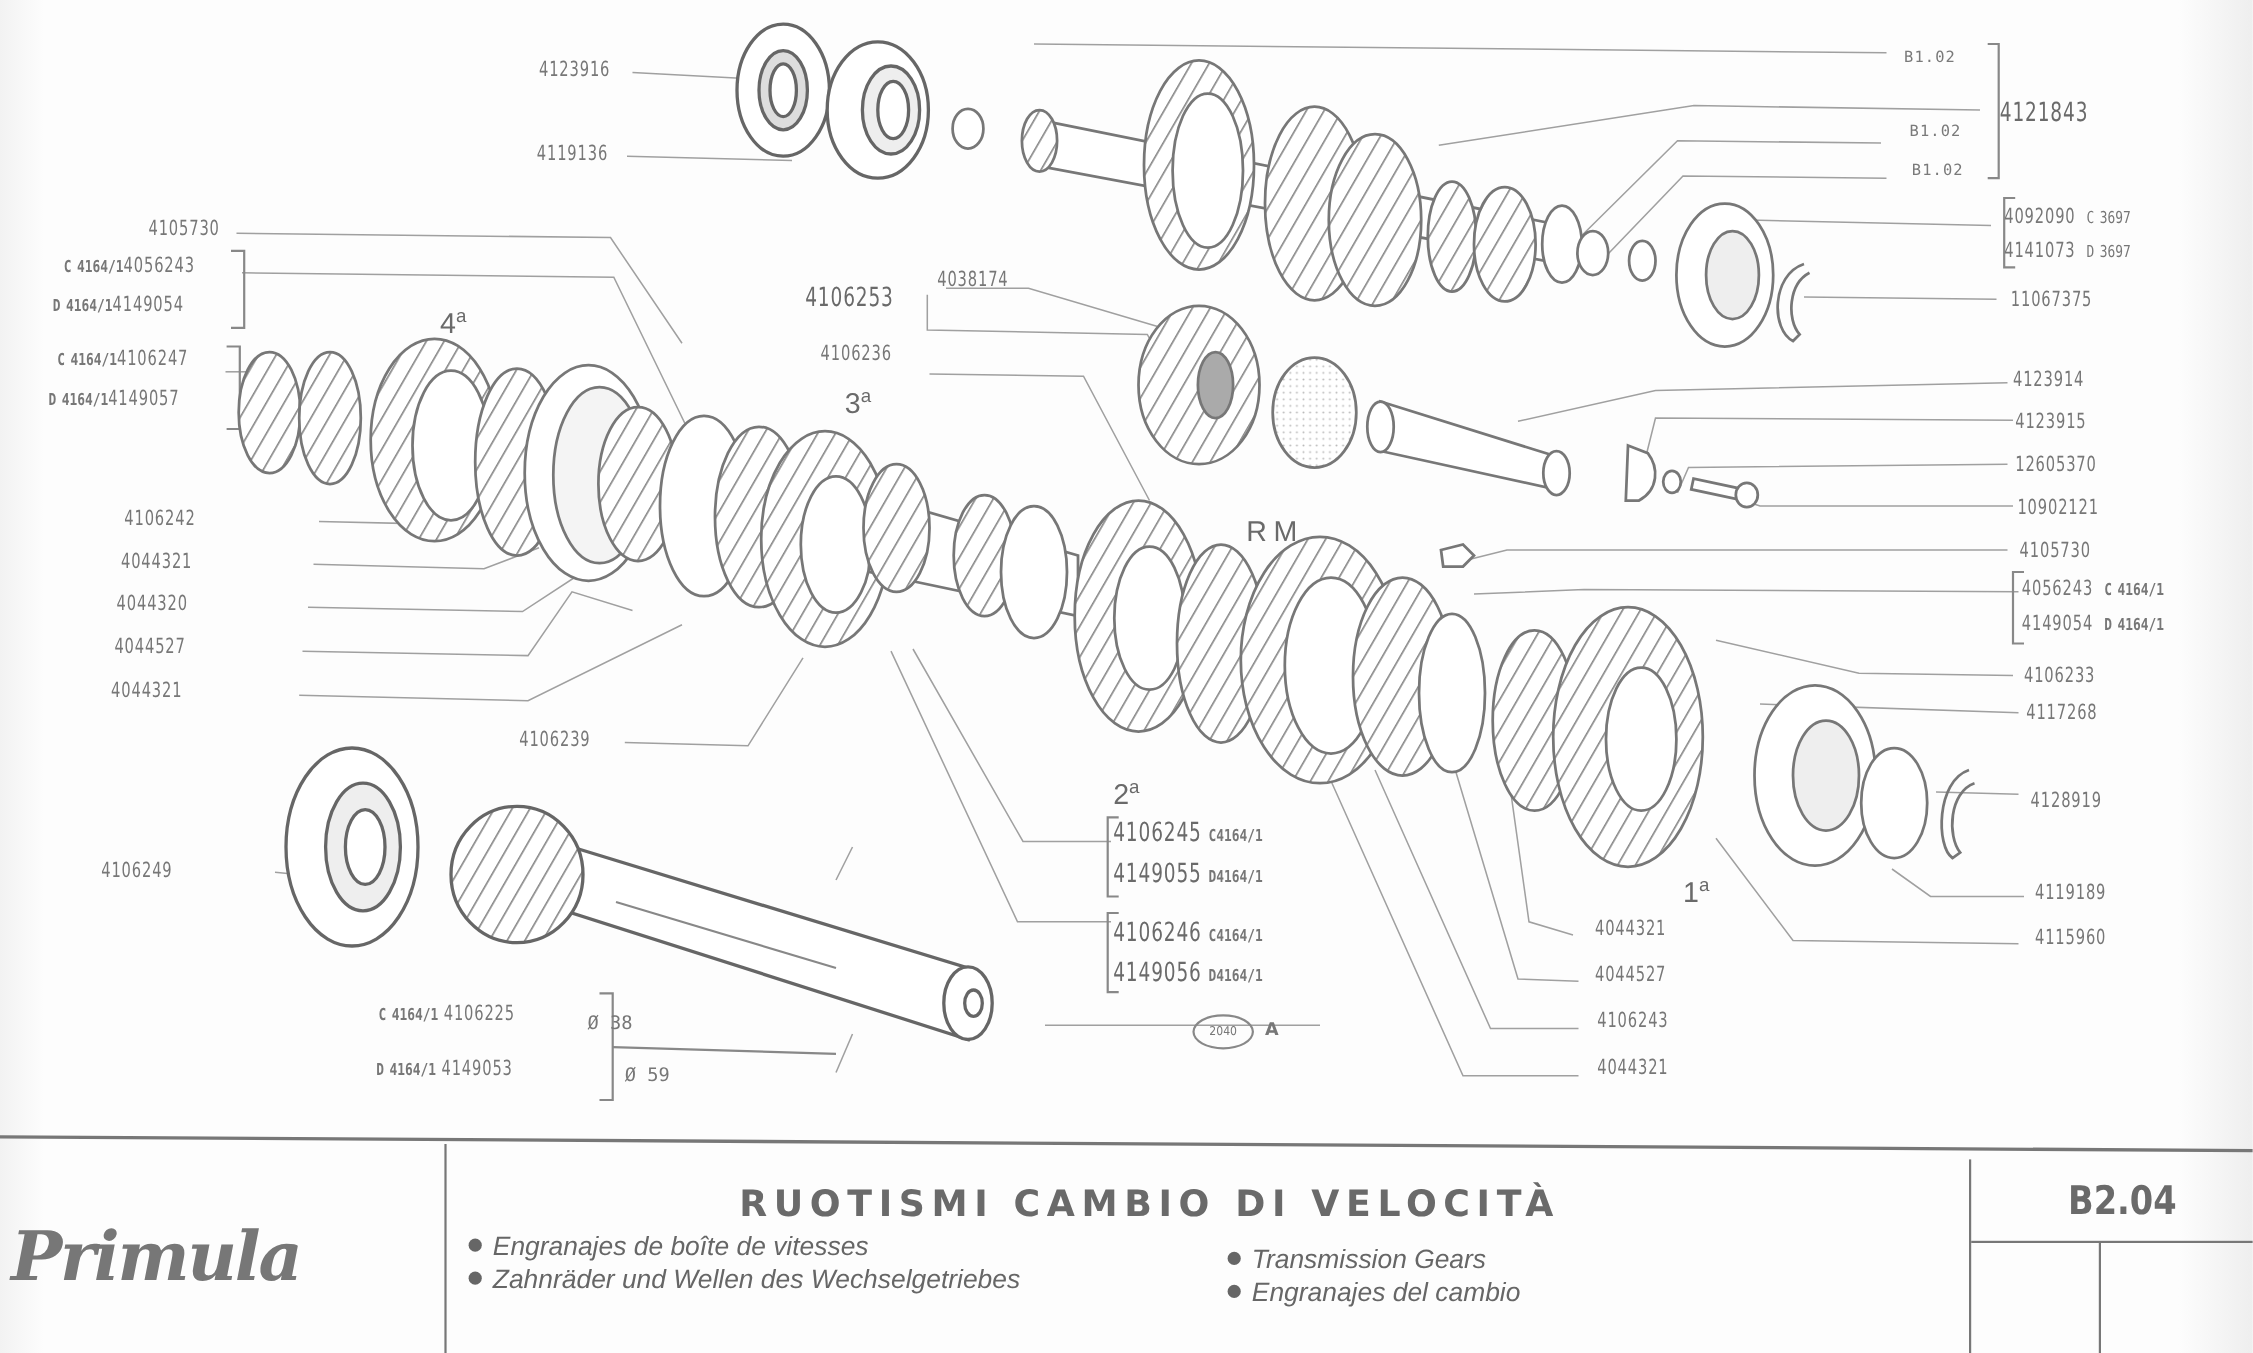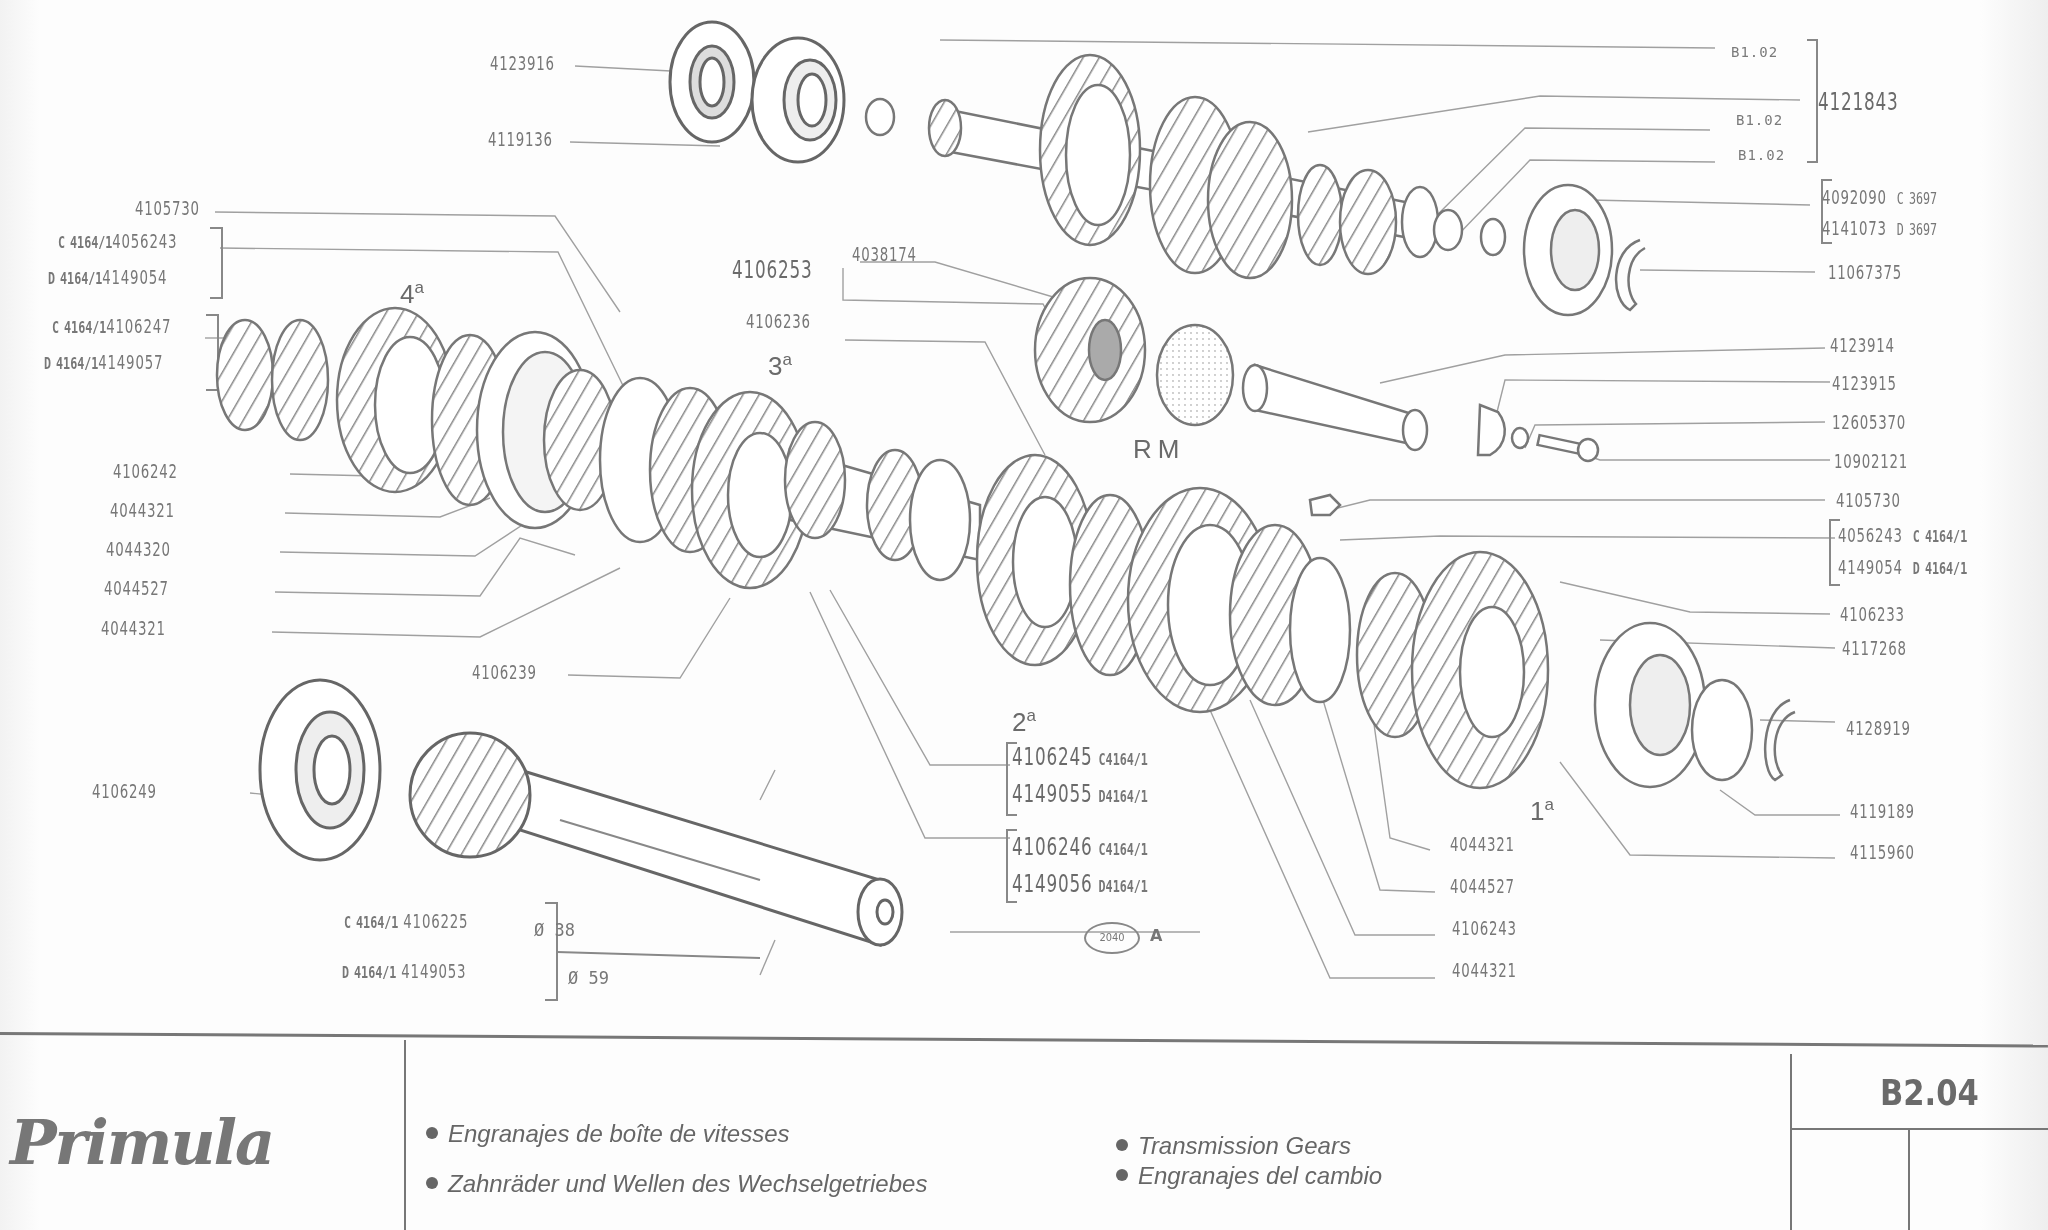--- a/index.html
+++ b/index.html
@@ -235,21 +235,21 @@
       <span>4149053</span>
     </div>
     <div class="dia" style="left:534px;top:920px;text-align:center;">Ø 38</div>
     <div class="dia" style="left:568px;top:968px;">Ø 59</div>
   </div>
 
   <div class="lbl big" style="left:732px;top:256px;">4106253</div>
   <div class="lbl" style="left:852px;top:243px;">4038174</div>
   <div class="lbl" style="left:746px;top:310px;">4106236</div>
   <div class="gear-lbl" style="left:768px;top:350px;"><span>3</span><sup>a</sup></div>
-  <div class="gear-lbl" style="left:1133px;top:434px;letter-spacing:6px;">RM</div>
+  <div class="gear-lbl" style="left:1133px;top:468px;letter-spacing:6px;">RM</div>
   <div class="gear-lbl" style="left:1012px;top:706px;"><span>2</span><sup>a</sup></div>
   <div class="gear-lbl" style="left:1530px;top:795px;"><span>1</span><sup>a</sup></div>
 
   <div>
     <div class="lbl big" style="left:1012px;top:743px;">
       <span>4106245</span>
       <span class="code">C</span><span class="code">4164/1</span>
     </div>
     <div class="lbl big" style="left:1012px;top:780px;">
       <span>4149055</span>
@@ -311,20 +311,21 @@
   <div class="lbl" style="left:1452px;top:959px;">4044321</div>
 
   <div class="titleblock">
     <div class="tb-line-top"></div>
     <div class="tb-v1"></div>
     <div class="tb-v2"></div>
     <div class="tb-h2"></div>
     <div class="tb-v3"></div>
 
     <div class="brand">Primula</div>
+    <div class="main-title">RUOTISMI CAMBIO DI VELOCITÀ</div>
     <div class="sheet-no">B2.04</div>
 
     <div class="sub" style="left:426px;top:88px;"><span class="dot"></span><span>Engranajes de boîte de vitesses</span></div>
-    <div class="sub" style="left:426px;top:118px;margin-top:20px;"><span class="dot"></span><span>Zahnräder und Wellen des Wechselgetriebes</span></div>
+    <div class="sub" style="left:426px;top:118px;"><span class="dot"></span><span>Zahnräder und Wellen des Wechselgetriebes</span></div>
     <div class="sub" style="left:1116px;top:100px;"><span class="dot"></span><span>Transmission Gears</span></div>
     <div class="sub" style="left:1116px;top:130px;"><span class="dot"></span><span>Engranajes del cambio</span></div>
   </div>
 </div>
 
 </body></html>

